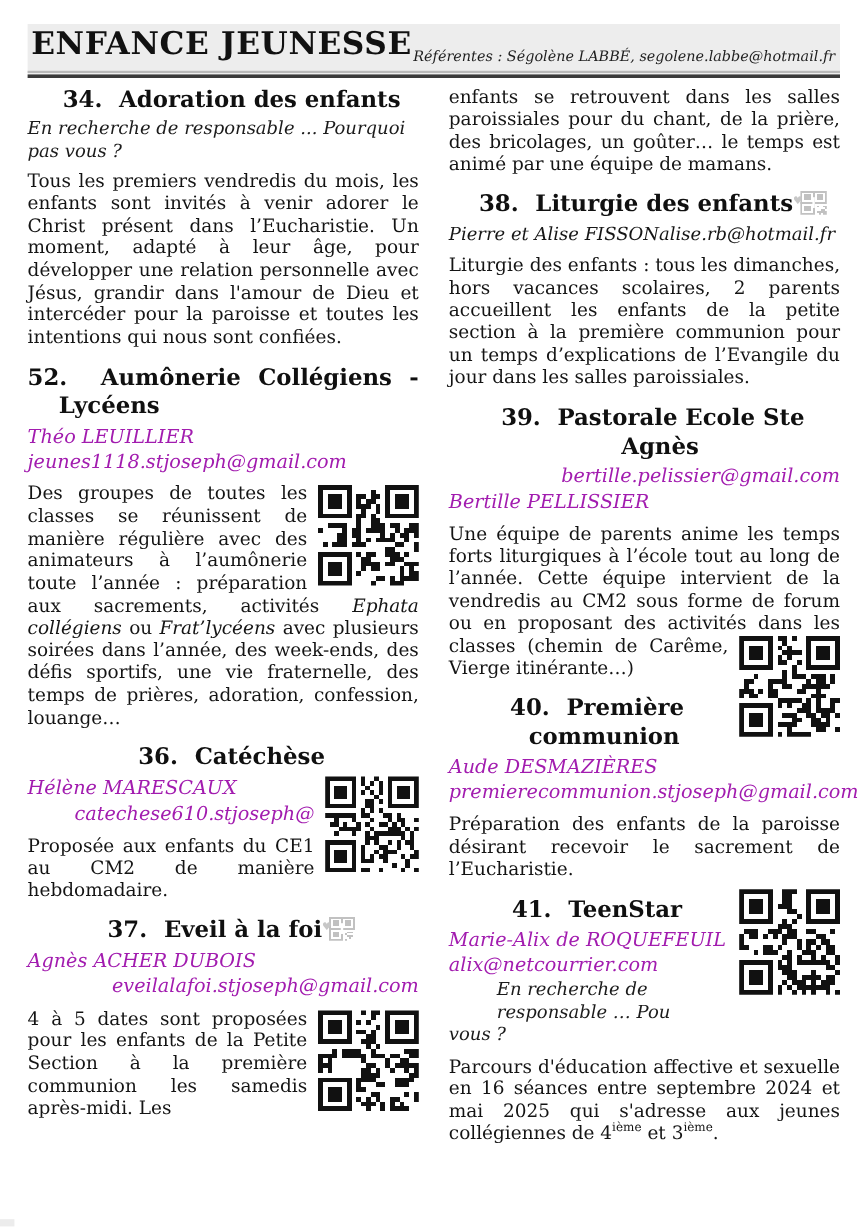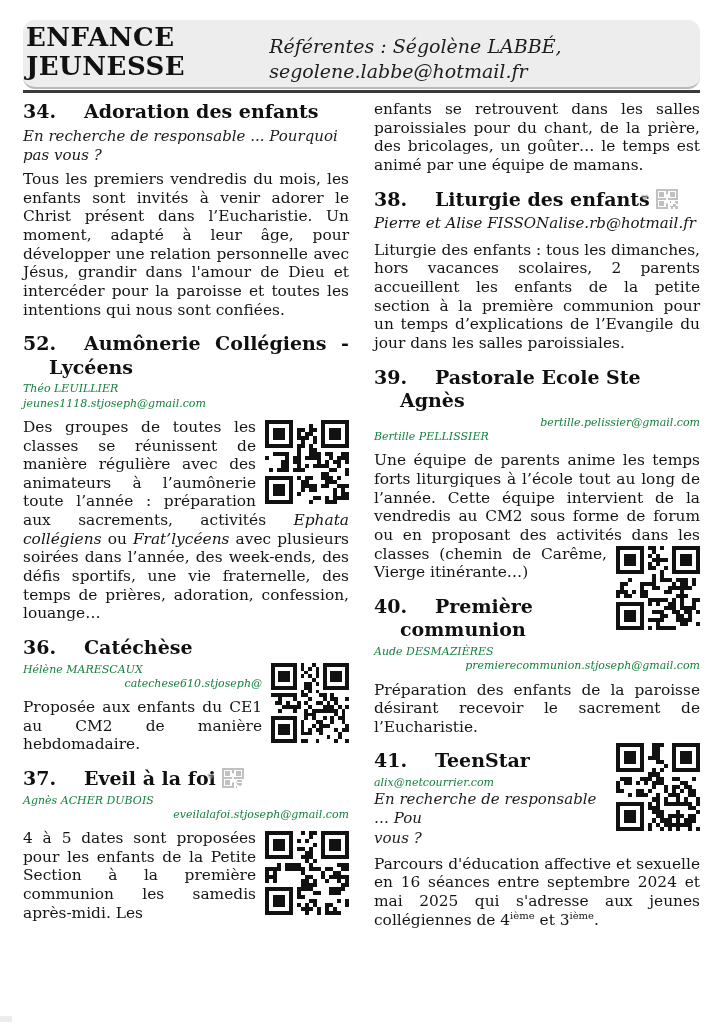--- a/index.html
+++ b/index.html
@@ -7,40 +7,39 @@
     width:721px;height:1024px;background:#ffffff;position:relative;overflow:hidden;
     font-family:"DejaVu Serif","Liberation Serif",serif;color:#161616;
     -webkit-font-smoothing:antialiased;
   }
   .page{padding:20px 21px 0 23px;}
   
   .header-band{
     background:#ededed;border-bottom:2px solid #b9b9b9;
     display:flex;justify-content:space-between;align-items:flex-end;
     padding:3px 4px 3px 3px;
-    border-radius:12px;
   }
   .header-title{
     font-weight:bold;font-size:26px;letter-spacing:.5px;line-height:1.1;
     padding-bottom:4px;color:#111;
   }
-  .header-ref{font-style:italic;font-size:19px;line-height:1.32;text-align:left;color:#1d1d1d;}
+  .header-ref{font-style:italic;font-size:12px;line-height:1.32;text-align:left;color:#1d1d1d;}
   .thick-rule{height:3px;background:#3a3a3a;margin-top:1px;}
   
   .columns{display:flex;gap:25px;margin-top:7px;}
   .col{width:326px;}
   
   .section{margin-bottom:13px;}
   .sec-heading{
     margin:0 0 3px 0;font-size:19px;font-weight:bold;line-height:1.24;color:#101010;
-    padding-left:26px;text-indent:-26px;
+    padding-left:26px;text-indent:-26px;text-align:center;
   }
   .sec-heading.justify{text-align:justify;}
   .sec-num{display:inline-block;width:61px;text-indent:0;}
-  .contact{font-style:italic;font-size:11px;line-height:1.3;color:#15803d;}
+  .contact{font-style:italic;font-size:16px;line-height:1.3;color:#a21caf;}
   .contact.right{text-align:right;}
   .contact-row{display:flex;justify-content:flex-start;font-style:italic;font-size:15px;line-height:1.3;}
   .note{font-style:italic;font-size:15px;line-height:1.28;margin-bottom:5px;color:#1b1b1b;}
   p.body{
     margin:7px 0 0 0;font-size:15.4px;line-height:1.21;text-align:justify;color:#141414;
   }
   p.body.first{margin-top:0;}
   
   .qr{
     float:right;width:84px;height:84px;margin:2px 0 4px 9px;background:#fff;
@@ -1458,22 +1457,23 @@
                 <rect x="1" y="20" width="1" height="1"></rect>
                 <rect x="2" y="20" width="1" height="1"></rect>
                 <rect x="3" y="20" width="1" height="1"></rect>
                 <rect x="4" y="20" width="1" height="1"></rect>
                 <rect x="5" y="20" width="1" height="1"></rect>
                 <rect x="6" y="20" width="1" height="1"></rect>
               </g>
             </svg>
           </span>
         <h3 class="sec-heading"><span class="sec-num">41.</span><span>TeenStar</span></h3>
+        <div class="contact">Marie-Alix de ROQUEFEUIL</div>
         <div class="contact">alix@netcourrier.com</div>
-        <div class="note" style="margin-bottom:0;">En recherche de responsable … Pou</div>
+        <div class="note" style="margin-bottom:0;margin-left:40px;">En recherche de responsable … Pou</div>
         <div class="note">vous ?</div>
         <p class="body"><span>Parcours d'éducation affective et sexuelle en 16 séances entre septembre 2024 et mai 2025 qui s'adresse aux jeunes collégiennes de 4</span><sup>ième</sup><span> et 3</span><sup>ième</sup><span>.</span></p>
       </div>
 
     </div>
   </div>
 </div>
 
 <div class="scan-artifact"></div>
 

